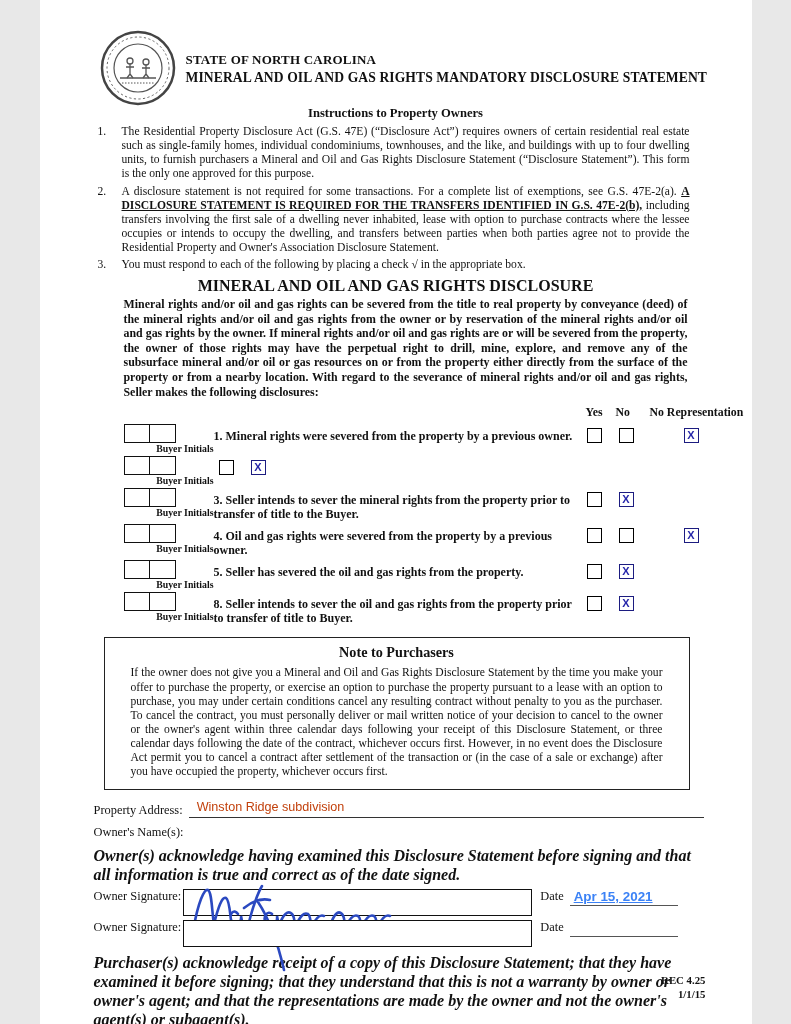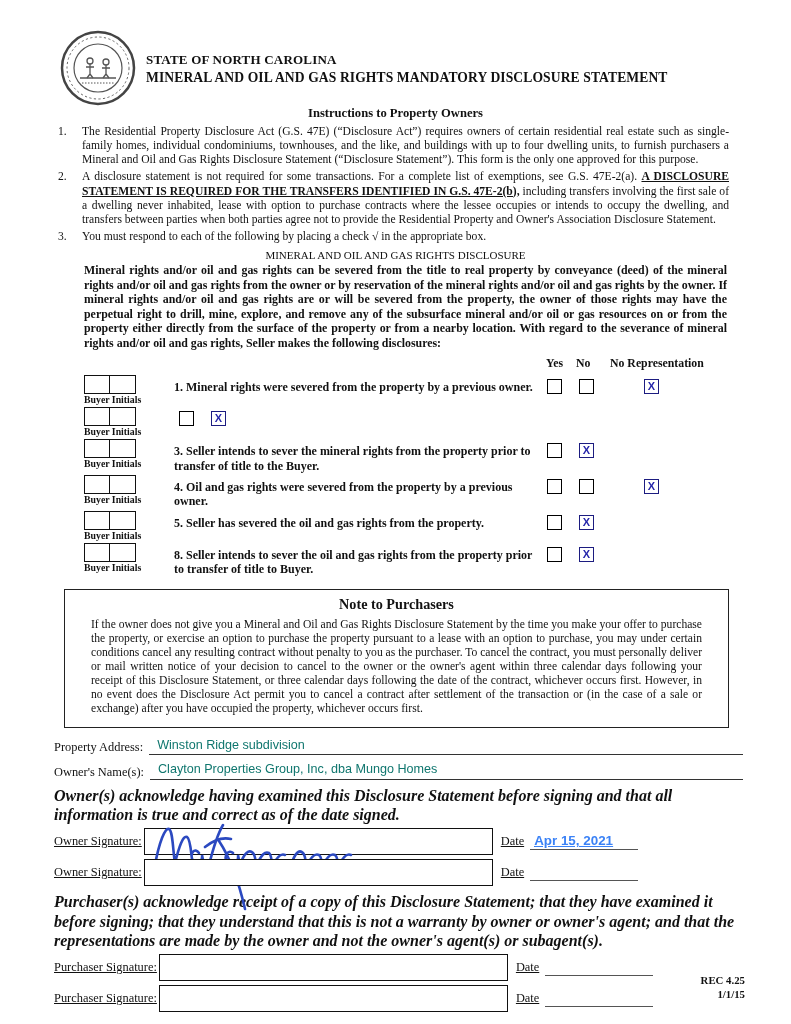--- a/index.html
+++ b/index.html
@@ -1,65 +1,65 @@
 <!DOCTYPE html>
 <html><head>
 <meta charset="utf-8">
 <style>
   html,body{margin:0;padding:0;background:#e8e8e8;}
-  .page{width:791px;height:1024px;background:#fff;position:relative;overflow:hidden;
+  .page{width:712px;height:1024px;background:#fff;position:relative;overflow:hidden;
         font-family:"Liberation Serif",serif;color:#111;margin:0 auto;}
   
   .hdr{display:flex;margin:34px 0 0 58px;height:70px;}
   .seal{width:80px;height:80px;margin-top:-6px;flex:none;}
   .hdr-titles{display:flex;flex-direction:column;justify-content:center;margin-left:8px;}
   .t1{font-weight:bold;font-size:13px;letter-spacing:.2px;}
   .t2{font-weight:bold;font-size:13.6px;letter-spacing:.1px;margin-top:2px;}
   .instr-head{text-align:center;font-weight:bold;font-size:12.6px;margin-top:2px;}
   
   .ilist{margin:4px 62px 0 58px;font-size:11.6px;line-height:1.22;}
   .iitem{display:flex;margin-bottom:3px;}
   .inum{width:24px;flex:none;}
   .ibody{flex:1;text-align:justify;}
   .emph{font-weight:bold;text-decoration:underline;}
   
-  .disc-head{text-align:center;font-weight:normal;font-size:11px;margin-top:5px;}
+  .disc-head{text-align:center;font-weight:bold;font-size:16px;margin-top:5px;}
   .disc-intro{margin:2px 64px 0 84px;font-weight:bold;font-size:11.9px;line-height:1.22;text-align:justify;}
   .d-table{margin:6px 0 0 84px;width:672px;}
   .d-head{display:flex;font-weight:bold;font-size:11.8px;margin-left:462px;margin-bottom:4px;}
   .d-head .h-yes{width:30px;}
   .d-head .h-no{width:34px;}
   .d-row{display:flex;align-items:flex-start;margin-bottom:2px;}
   .bi{width:90px;flex:none;}
   .bi-boxes{display:flex;}
   .bi-box{width:27px;height:19px;border:1.6px solid #111;background:#fff;box-sizing:border-box;}
   .bi-box+.bi-box{margin-left:-1.6px;}
-  .bi-label{font-weight:bold;font-size:9.8px;}
+  .bi-label{font-weight:bold;font-size:9.8px;text-align:right;}
   .d-text{width:368px;flex:none;font-weight:bold;font-size:12px;line-height:1.2;padding-top:5px;}
   .cbs{display:flex;flex:none;padding-top:4px;}
   .cb{width:13px;height:13px;border:1.6px solid #000;box-sizing:content-box;
       font-family:"Liberation Sans",sans-serif;font-weight:bold;font-size:11px;line-height:13px;
       text-align:center;color:#2626aa;background:#fff;}
   .cb:not(:empty){border-color:#1c1c80;}
   .cb-yes{margin-left:5px;}
   .cb-no{margin-left:17px;}
   .cb-norep{margin-left:50px;}
   .cb-norep:empty{visibility:hidden;}
   
   .note{margin:12px 62px 0 64px;border:1.6px solid #222;padding:4px 26px 10px;}
   .note-title{text-align:center;font-weight:bold;font-size:14.2px;margin:2px 0 5px;}
   .note-body{font-size:11.6px;line-height:1.22;text-align:justify;}
   
   .fields{margin:10px 48px 0 54px;font-size:12.4px;}
   .f-row{display:flex;align-items:flex-end;margin-top:7px;}
   .f-label{flex:none;padding-right:6px;}
   .f-line{flex:1;border-bottom:1.5px solid #333;font-family:"Liberation Sans",sans-serif;
-          color:#0f766e;font-size:12.6px;padding:0 0 1px 8px;line-height:1.25;}
+          color:#c2410c;font-size:12.6px;padding:0 0 1px 8px;line-height:1.25;}
   .ack{font-style:italic;font-weight:bold;font-size:16px;line-height:1.2;margin-top:6px;}
-  .sig-row{display:flex;align-items:center;margin-top:4px;text-decoration:underline;}
+  .sig-row{display:flex;align-items:flex-start;margin-top:4px;}
   .sig-label{flex:none;padding-right:2px;}
   .sig-box{width:347px;height:25px;border:1.8px solid #111;position:relative;flex:none;background:#fff;}
   .sig-svg{position:absolute;left:2px;top:-16px;overflow:visible;}
   .date-label{margin-left:8px;padding-right:6px;}
   .date-line{width:104px;border-bottom:1.5px solid #555;font-family:"Liberation Sans",sans-serif;
              font-weight:bold;font-size:13.4px;color:#3b82f6;padding:0 0 1px 4px;min-height:15px;}
   .date-line:not(:empty){text-decoration:underline;}
   .footer{position:absolute;right:46px;bottom:22px;text-align:right;font-size:10.8px;
           font-weight:bold;line-height:1.35;}
 </style>
@@ -216,21 +216,20 @@
 
   <div class="fields">
 
     <div class="f-row">
       <span class="f-label">Property Address:</span>
       <span class="f-line">Winston Ridge subdivision</span>
     </div>
 
     <div class="f-row">
       <span class="f-label">Owner's Name(s):</span>
-      <span class="f-line">Clayton Properties Group, Inc, dba Mungo Homes</span>
     </div>
 
     <div class="ack">Owner(s) acknowledge having examined this Disclosure Statement before signing and that all information is true and correct as of the date signed.</div>
 
     <div class="sig-row">
       <span class="sig-label">Owner Signature:</span>
       <span class="sig-box">
         <svg class="sig-svg" width="300" height="110" viewBox="0 0 300 110" aria-label="Matt Kaufmann">
           <path d="M8 52 C12 30 18 14 22 16 C26 18 26 40 28 50 C32 34 36 22 40 24 C44 26 44 44 46 52
                    M52 40 C48 34 42 40 46 48 C49 53 56 50 55 42 L57 52

